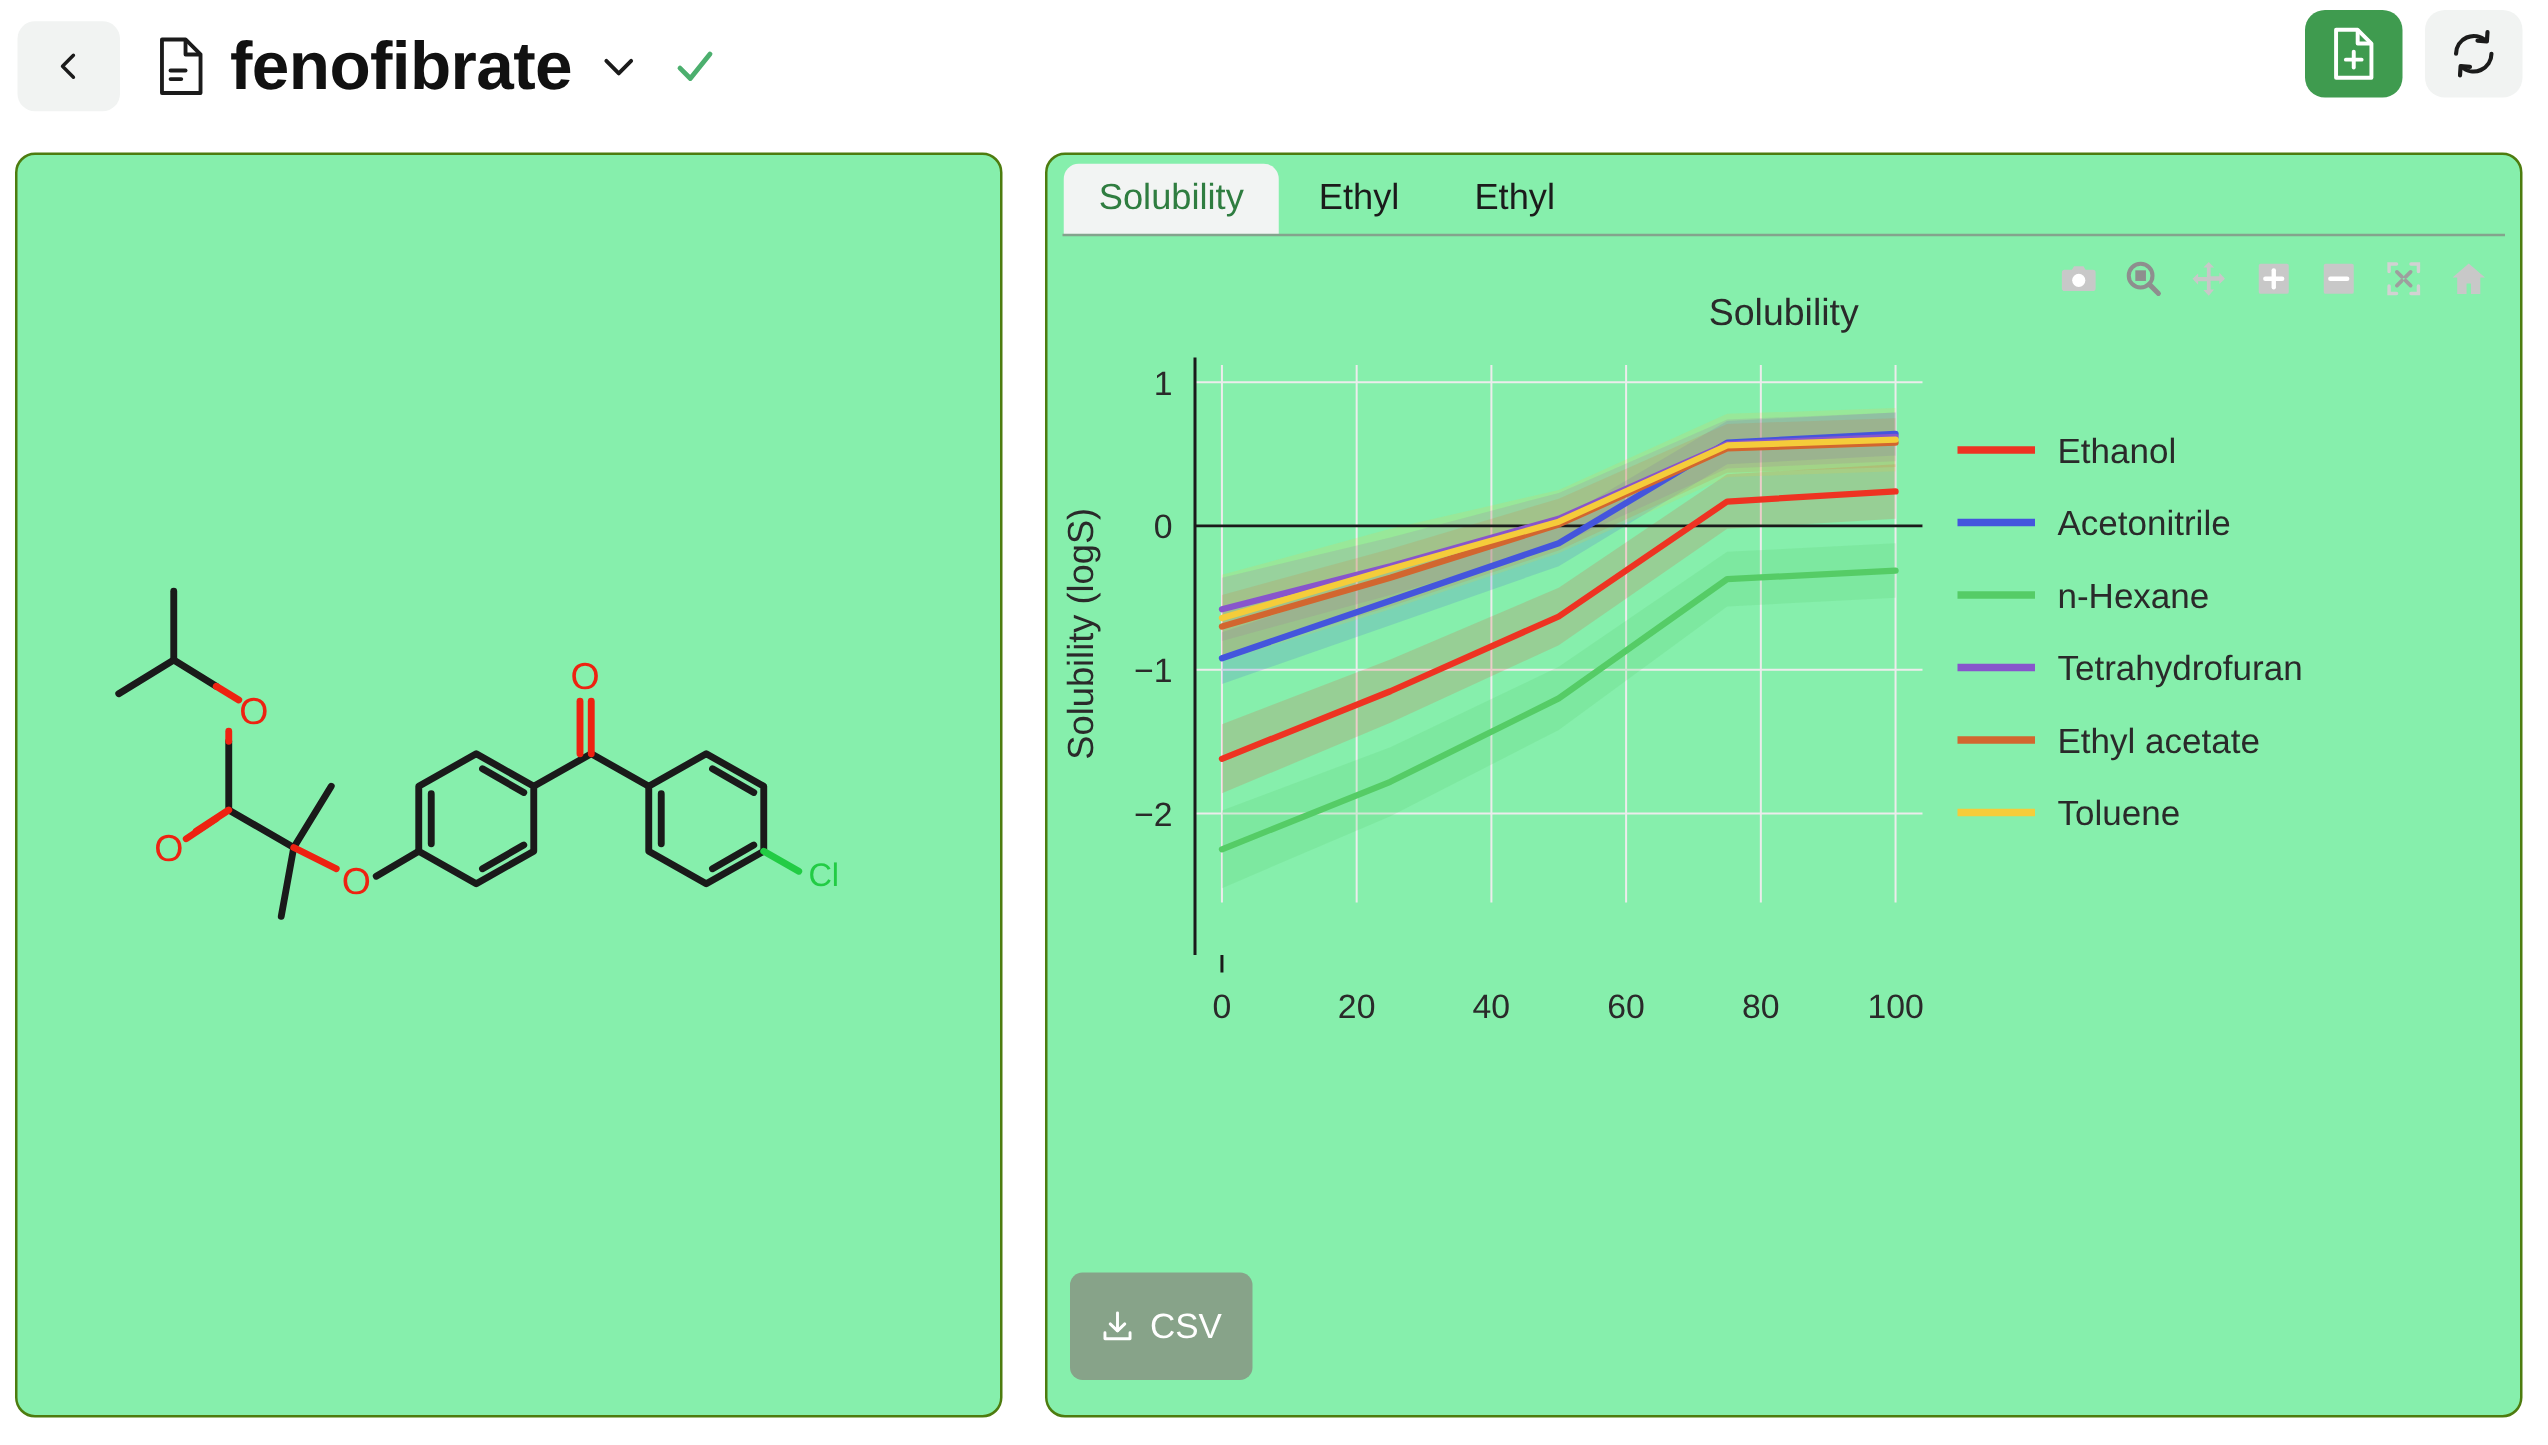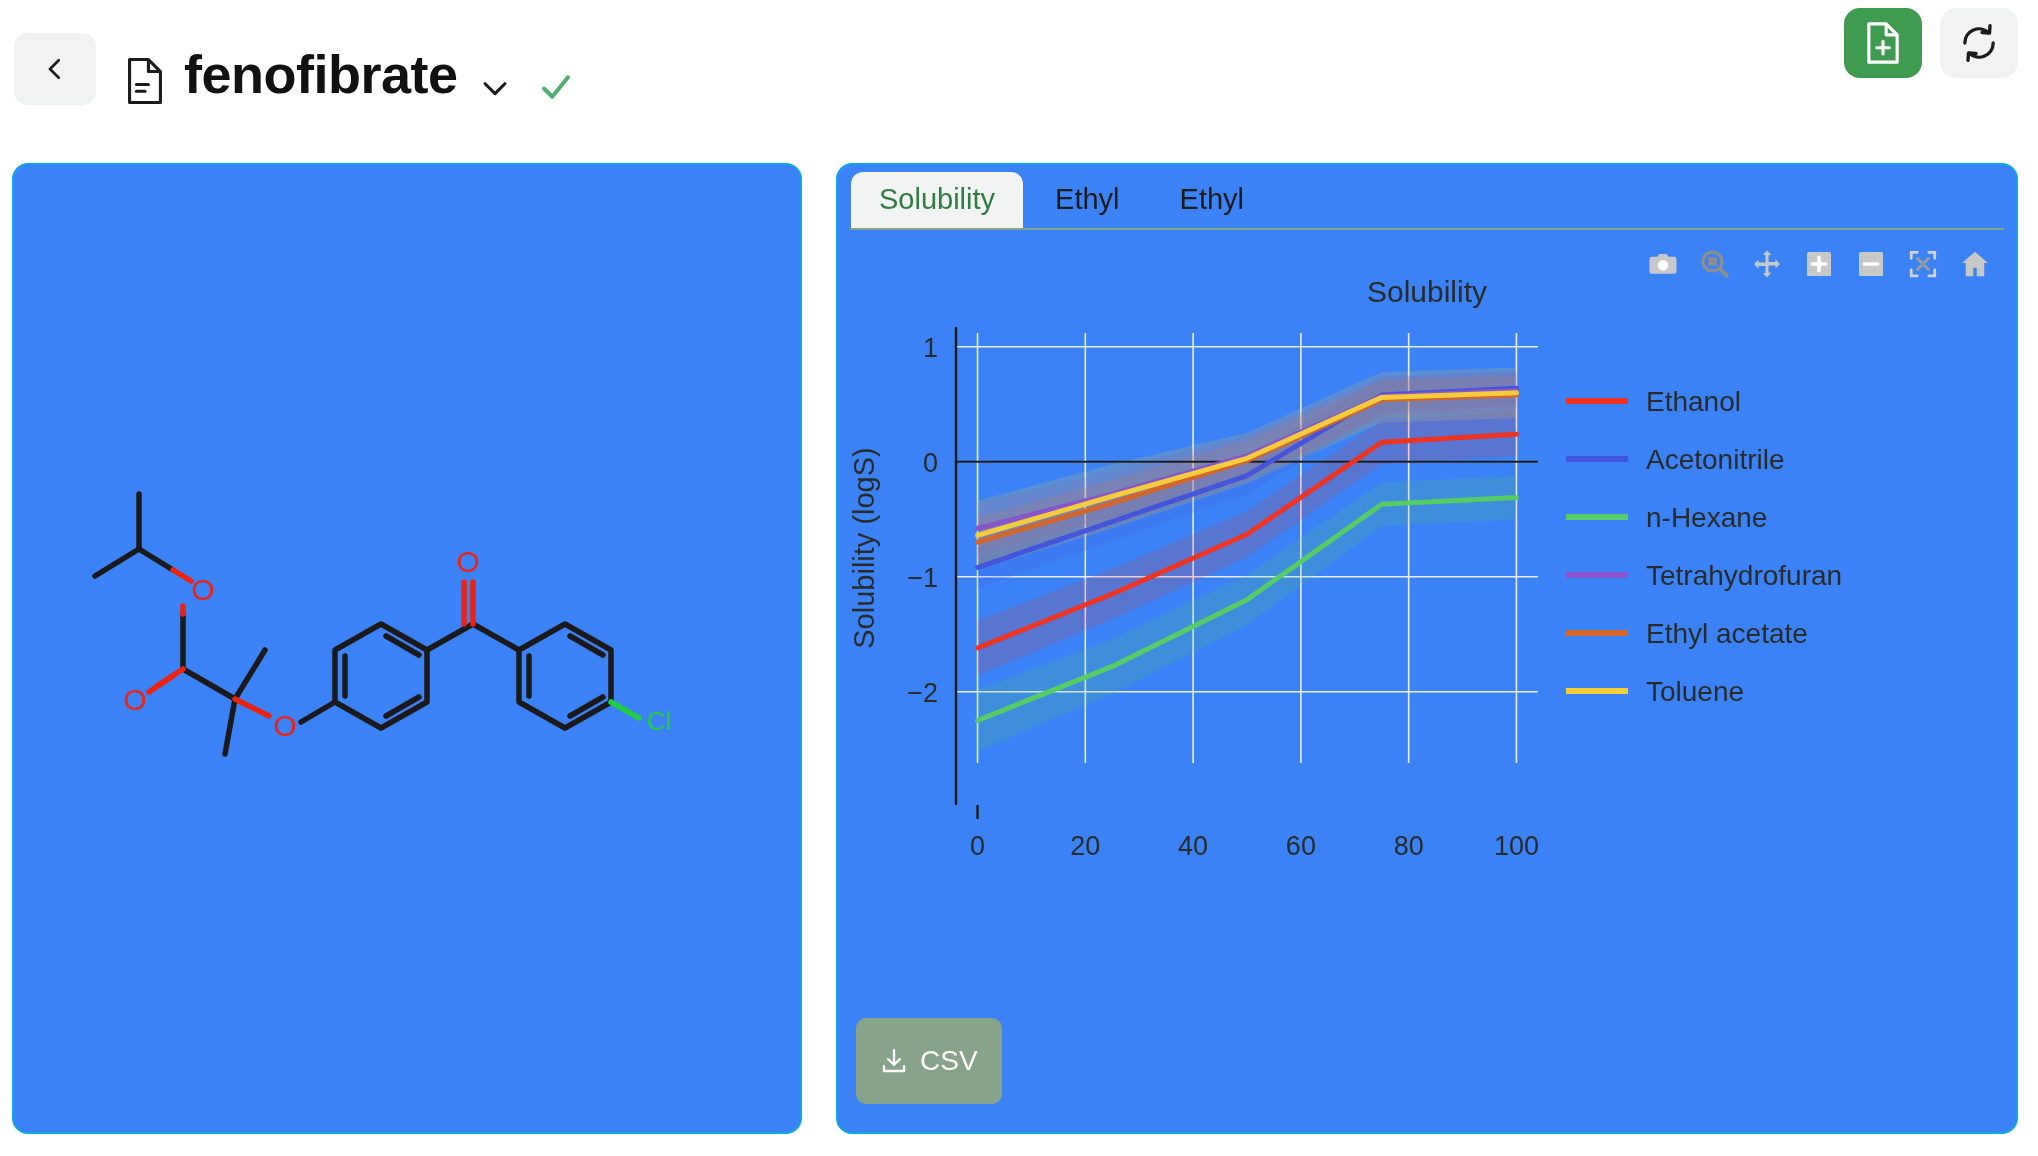--- a/index.html
+++ b/index.html
@@ -6,21 +6,21 @@
   html, body {
     width: 2038px; height: 1156px;
     background: #ffffff;
     font-family: "Liberation Sans", sans-serif;
     overflow: hidden;
   }
   .app { width: 2038px; height: 1156px; position: relative; }
 
   
   .header {
-    height: 105px; display: flex; align-items: flex-end;
+    height: 105px; display: flex; align-items: center;
     padding: 0 14px; position: relative;
   }
   .back-btn {
     width: 82px; height: 72px; border-radius: 14px;
     background: #f1f3f2; display: flex; align-items: center; justify-content: center;
     cursor: pointer; flex: 0 0 auto;
   }
   .back-btn svg { width: 30px; height: 30px; }
   .doc-icon { margin-left: 28px; display: flex; align-items: center; }
   .doc-icon svg { width: 42px; height: 48px; }
@@ -45,23 +45,22 @@
   .act-primary svg { width: 40px; height: 44px; }
   .act-plain { background: #f1f3f2; }
   .act-plain svg { width: 40px; height: 40px; }
 
   
   .panels {
     position: absolute; top: 122px; left: 0; right: 0; bottom: 0;
     display: flex; gap: 34px; padding: 0 20px 22px 12px;
   }
   .panel {
-    border: 2px solid #0ea5e9; border-radius: 16px; background: #3b82f6;
+    border: 2px solid #4d7c0f; border-radius: 16px; background: #86efac;
     position: relative;
-    margin-top: 41px;
   }
   .panel-left { width: 790px; flex: 0 0 790px; }
   .panel-right { flex: 1 1 auto; }
 
   .mol-wrap { width: 100%; height: 100%; display: flex; align-items: center; justify-content: center; }
   .mol-wrap svg { width: 640px; height: 330px; margin-top: -60px; }
 
   
   .tabs {
     position: absolute; top: -1px; left: -1px; right: -1px;

